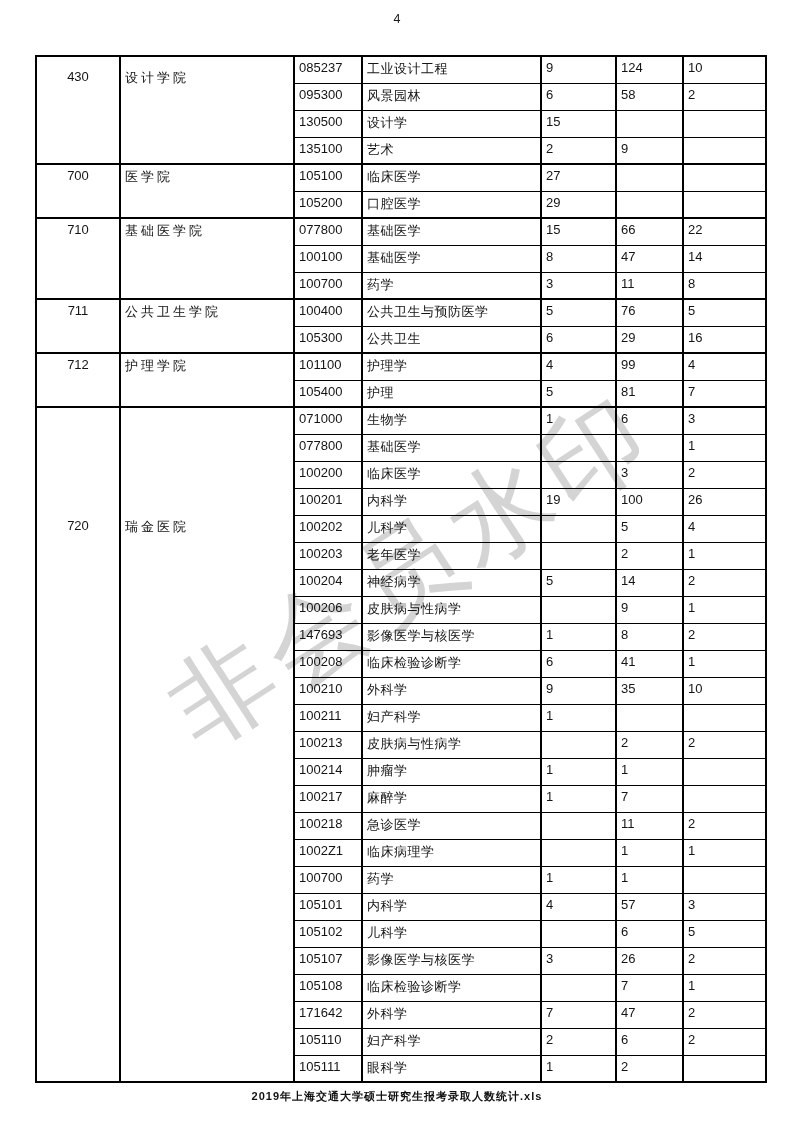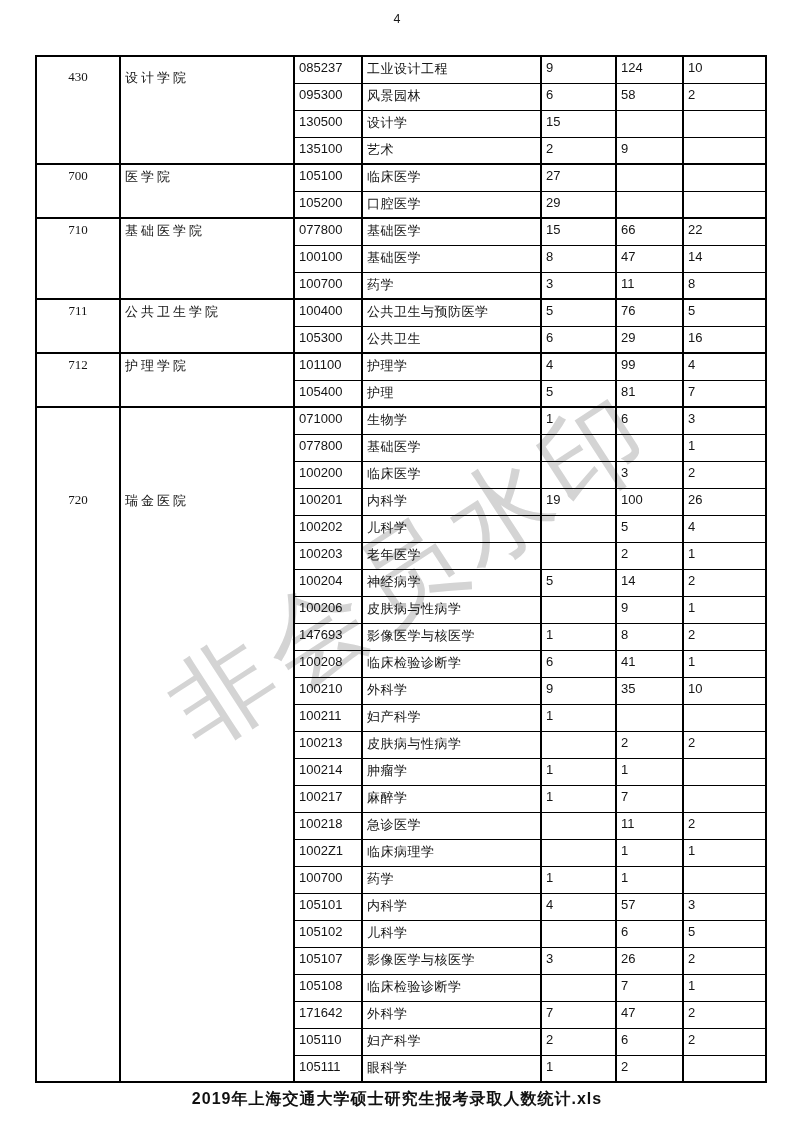--- a/index.html
+++ b/index.html
@@ -57,46 +57,45 @@
     vertical-align: top;
     padding: 3px 4px 0 4px;
     overflow: hidden;
     white-space: nowrap;
   }
   table.admissions tr.section-start td { border-top-width: 2px; }
   td.unitcode-cell {
     text-align: center;
     vertical-align: middle;
     font-size: 13px;
-    font-family: Liberation Serif, serif;
   }
   td.college-cell {
     vertical-align: middle;
     font-family: Liberation Serif, serif;
     letter-spacing: 3px;
     font-size: 13.5px;
     margin-left: 48px;
   }
   tr.sec-0 td.unitcode-cell, tr.sec-0 td.college-cell {
     vertical-align: top;
     padding-top: 12px;
   }
   tr.sec-5 td.unitcode-cell, tr.sec-5 td.college-cell {
-    padding-top: 84px;
+    padding-top: 110px;
   }
   td.majorcode-cell { padding-left: 4px; margin-left: 8px; }
   td.majorname-cell { font-weight: 400; padding-left: 5px; letter-spacing: 0.5px; }
   td.num-cell { padding-left: 4px; }
   .footer {
     position: absolute;
     top: 1089px;
     left: 0;
     width: 100%;
     text-align: center;
-    font-size: 16px;
+    font-size: 11px;
     font-weight: 700;
     letter-spacing: 1px;
     color: #111;
     z-index: 3;
   }
 </style>
 </head>
 <body>
 
 <div class="page">

